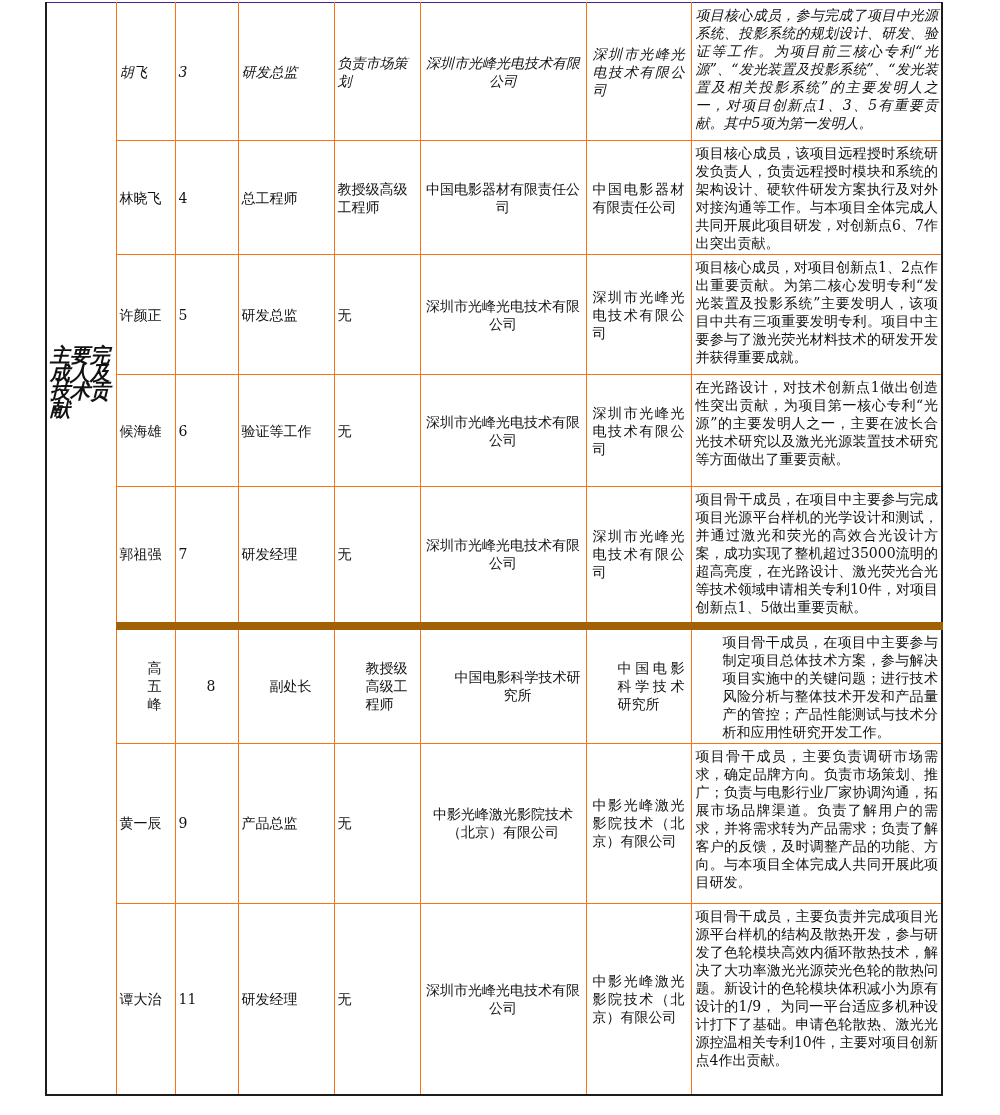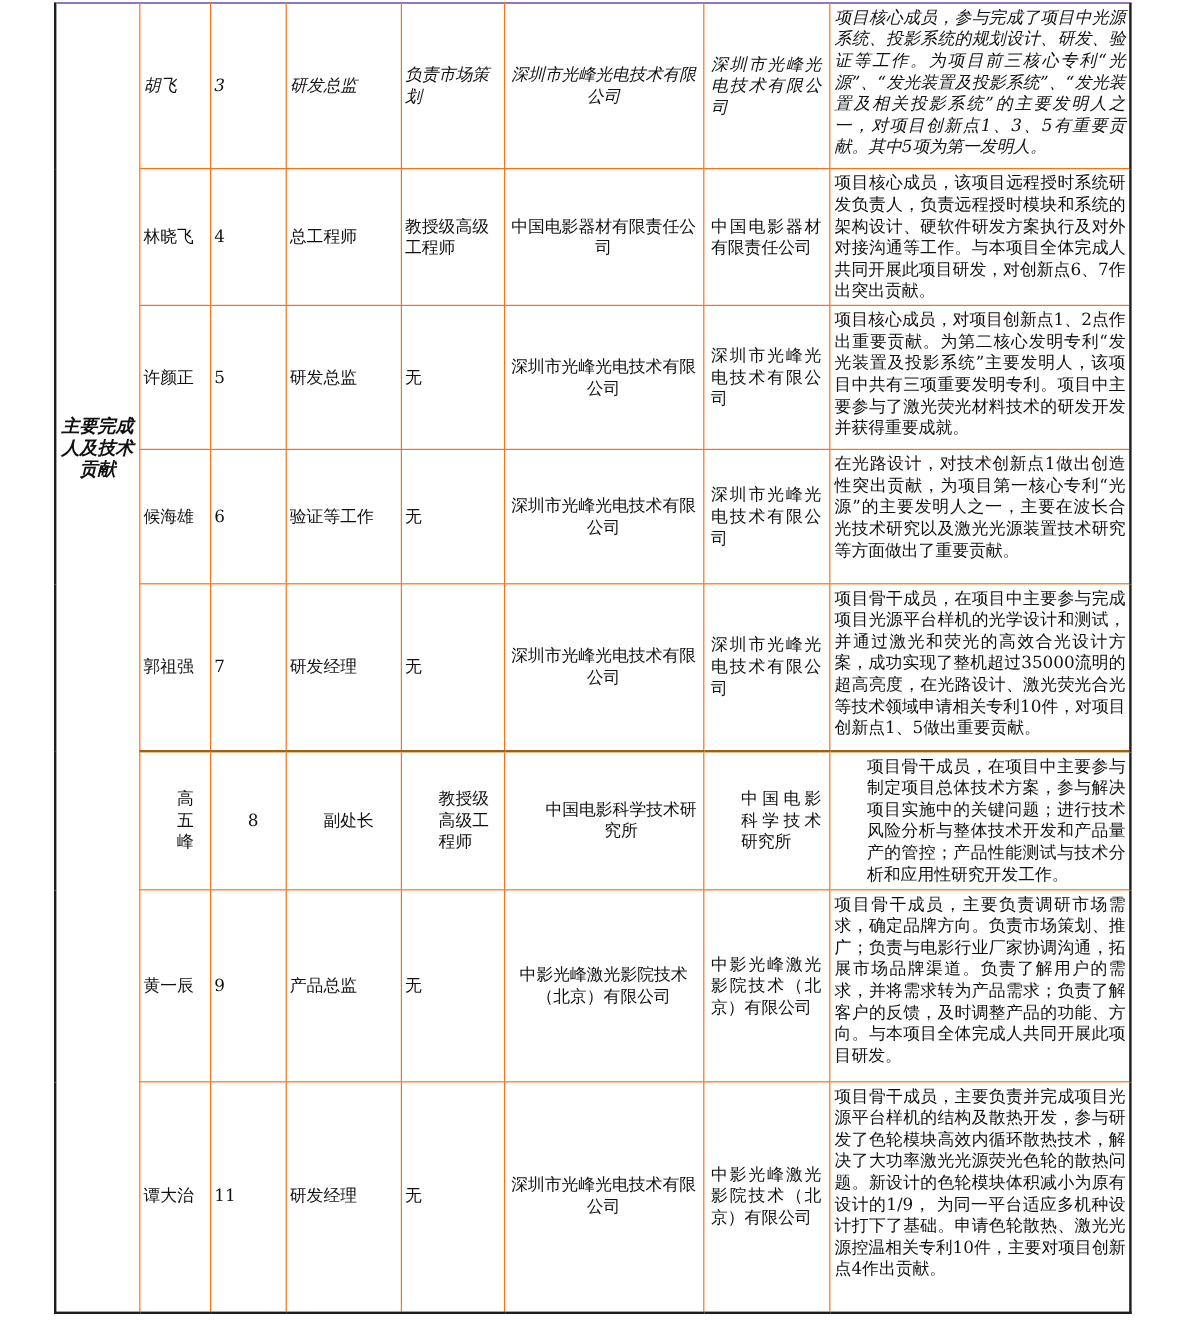--- a/index.html
+++ b/index.html
@@ -28,40 +28,40 @@
     vertical-align: middle;
     word-break: break-all;
     overflow: hidden;
   }
   
   .tbl td.rowhead { border-left: 2px solid #1d1d1d; border-top: none; border-bottom: 2px solid #1d1d1d; }
   .tbl tr.r0 td { border-top: 1px solid #4c1d95; font-style: italic; }
   .tbl td.c-contrib { border-right: 2px solid #1d1d1d; }
   .tbl tr.r7 td { border-bottom: 2px solid #1d1d1d; }
   
-  .tbl tr.r5 td { border-top: 2px solid #a16207; padding-left: 31px; }
+  .tbl tr.r5 td { border-top: 8px solid #a16207; padding-left: 31px; }
 
   .tbl tr.r0 { height: 138px; }
   .tbl tr.r1 { height: 114px; }
   .tbl tr.r2 { height: 120px; }
   .tbl tr.r3 { height: 112px; }
   .tbl tr.r4 { height: 139px; }
   .tbl tr.r5 { height: 116px; }
   .tbl tr.r6 { height: 160px; }
   .tbl tr.r7 { height: 192px; }
 
   td.rowhead { position: relative; vertical-align: top; padding: 0; }
   .rowhead-label {
     position: absolute;
     top: 343px;
     left: 0;
     right: 0;
-    text-align: center;
+    text-align: left;
     font-weight: bold;
-    font-size: 15px;
+    font-size: 20px;
     line-height: 18px;
     padding: 0 3px;
     word-break: break-all;
   }
   td.c-name, td.c-seq, td.c-pos, td.c-title { text-align: left; }
   td.c-comp1 { text-align: center; padding: 2px 2px; }
   td.c-comp2 {
     text-align: justify;
     text-align-last: left;
     padding: 2px 6px;

